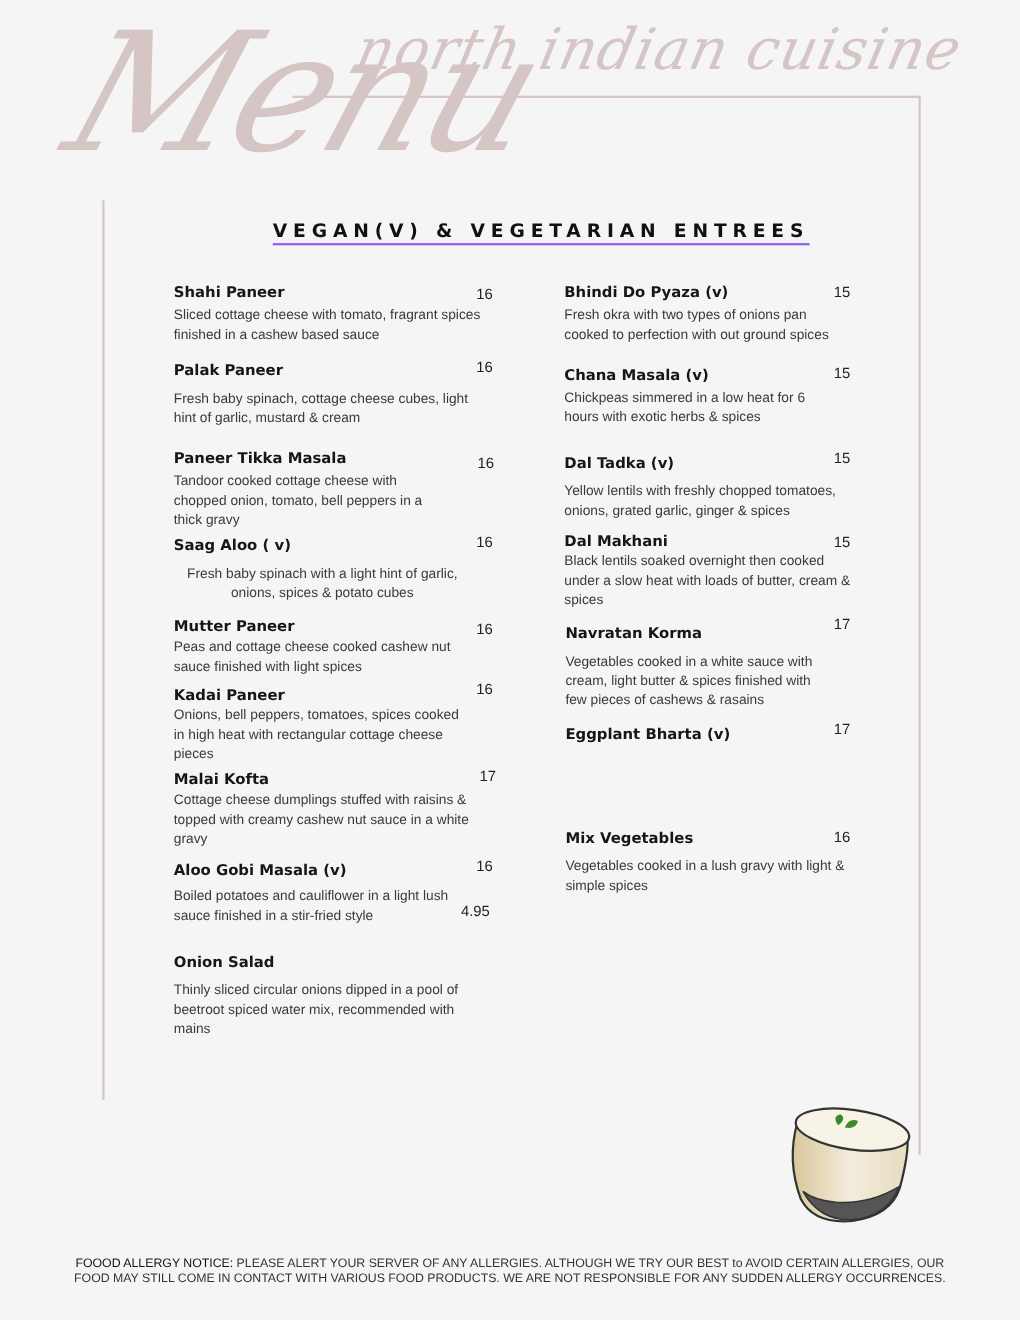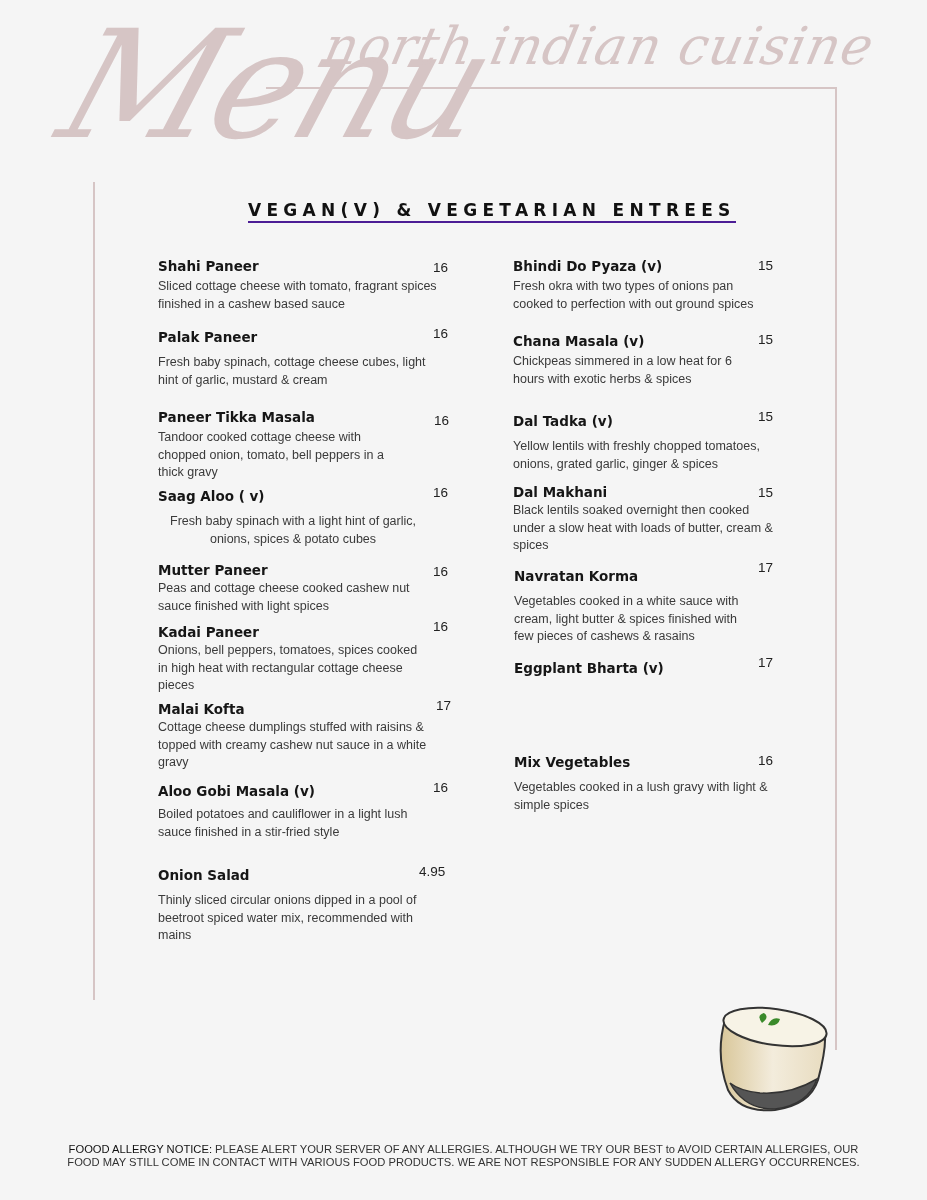--- a/index.html
+++ b/index.html
@@ -3,21 +3,21 @@
 <meta charset="utf-8">
 <style>
   html, body { margin:0; padding:0; }
   body { width:927px; height:1200px; background:#f5f5f5; position:relative; overflow:hidden;
          font-family:"Liberation Sans", sans-serif; color:#222; }
   .script { position:absolute; color:#d6c5c5; font-family:"DejaVu Serif", serif; font-style:italic; }
   .menu-title { left:70px; top:10px; font-size:150px; line-height:1; transform:skewX(-18deg); letter-spacing:-6px; font-weight:300;}
   .subtitle { left:325px; top:20px; font-size:52px; line-height:1; letter-spacing:1px; transform:skewX(-12deg); }
   .line { position:absolute; background:#d6c5c5; }
   .section-title { position:absolute; left:248px; top:200px; font-family:"DejaVu Sans", sans-serif; font-weight:bold;
-       font-size:17px; letter-spacing:5.3px; color:#111; border-bottom:2px solid #4c1d95; padding-bottom:1px; white-space:nowrap; }
+       font-size:17px; letter-spacing:5.3px; color:#111; border-bottom:2px solid #8b5cf6; padding-bottom:1px; white-space:nowrap; }
   .item { position:absolute; }
   .item .name { font-family:"DejaVu Sans", sans-serif; font-weight:bold; font-size:13.5px; color:#161616; white-space:nowrap; }
   .item .desc { font-size:12.5px; line-height:17.5px; color:#3a3a3a; margin-top:4px; }
   .price { position:absolute; font-size:13.5px; color:#222; }
   .notice { position:absolute; left:60px; top:1143px; width:807px; text-align:center; font-size:11.2px; line-height:13px; color:#333; }
   .notice b { font-weight:normal; color:#111; }
   .lassi { position:absolute; left:700px; top:995px; }
 </style>
 </head>
 <body>
@@ -76,21 +76,21 @@
 <div class="item" style="left:158px; top:783px; width:270px;">
   <div class="name">Aloo Gobi Masala (v)</div>
   <div class="desc" style="margin-top:7px;">Boiled potatoes and cauliflower in a light lush sauce finished in a stir-fried style</div>
 </div>
 <div class="price" style="left:433px; top:780px;">16</div>
 
 <div class="item" style="left:158px; top:854px; width:270px;margin-top:13px;">
   <div class="name">Onion Salad</div>
   <div class="desc" style="margin-top:9px;">Thinly sliced circular onions dipped in a pool of beetroot spiced water mix, recommended with mains</div>
 </div>
-<div class="price" style="left:419px; top:864px;">4.95</div>
+<div class="price" style="left:419px; top:821px;">4.95</div>
 
 <div class="item" style="left:513px; top:258px; width:260px;">
   <div class="name">Bhindi Do Pyaza (v)</div>
   <div class="desc">Fresh okra with two types of onions pan cooked to perfection with out ground spices</div>
 </div>
 <div class="price" style="left:758px; top:258px;">15</div>
 
 <div class="item" style="left:513px; top:333px; width:240px;">
   <div class="name">Chana Masala (v)</div>
   <div class="desc">Chickpeas simmered in a low heat for 6 hours with exotic herbs &amp; spices</div>

